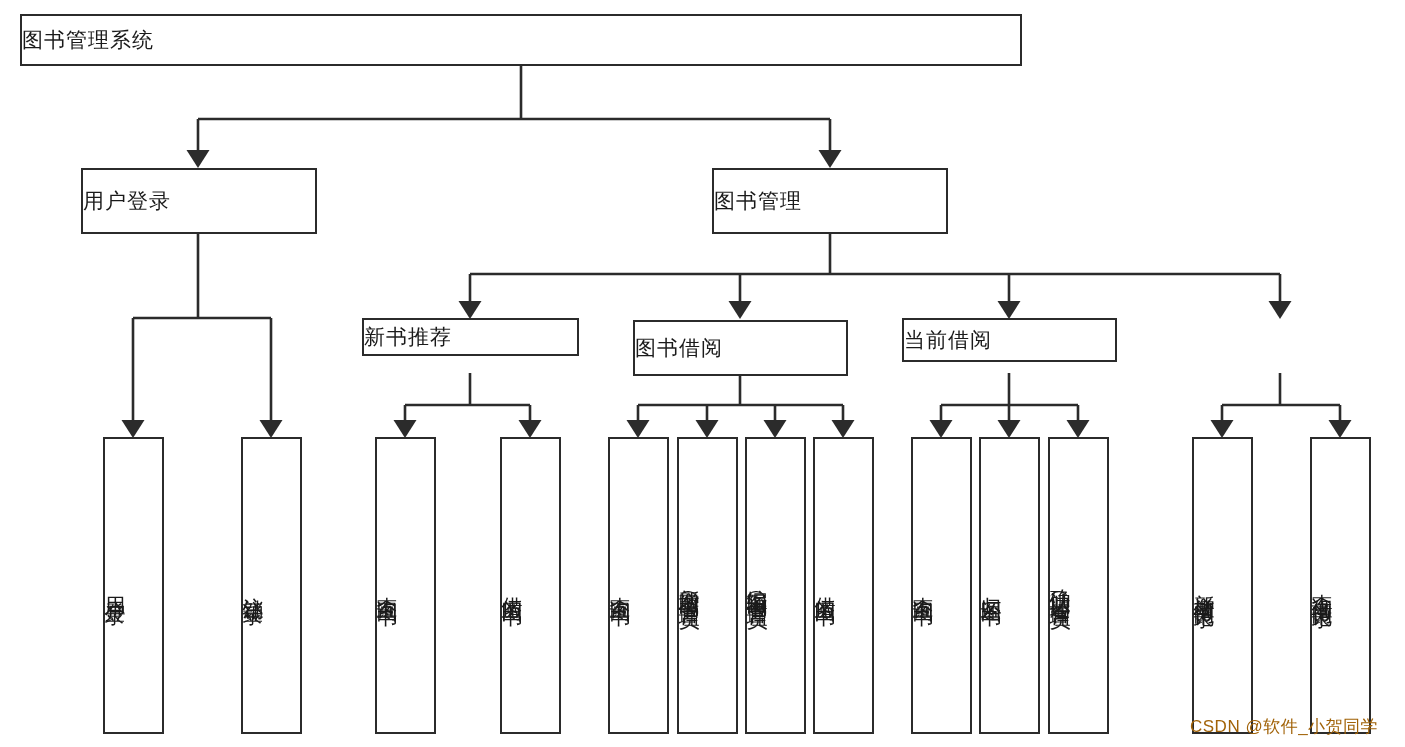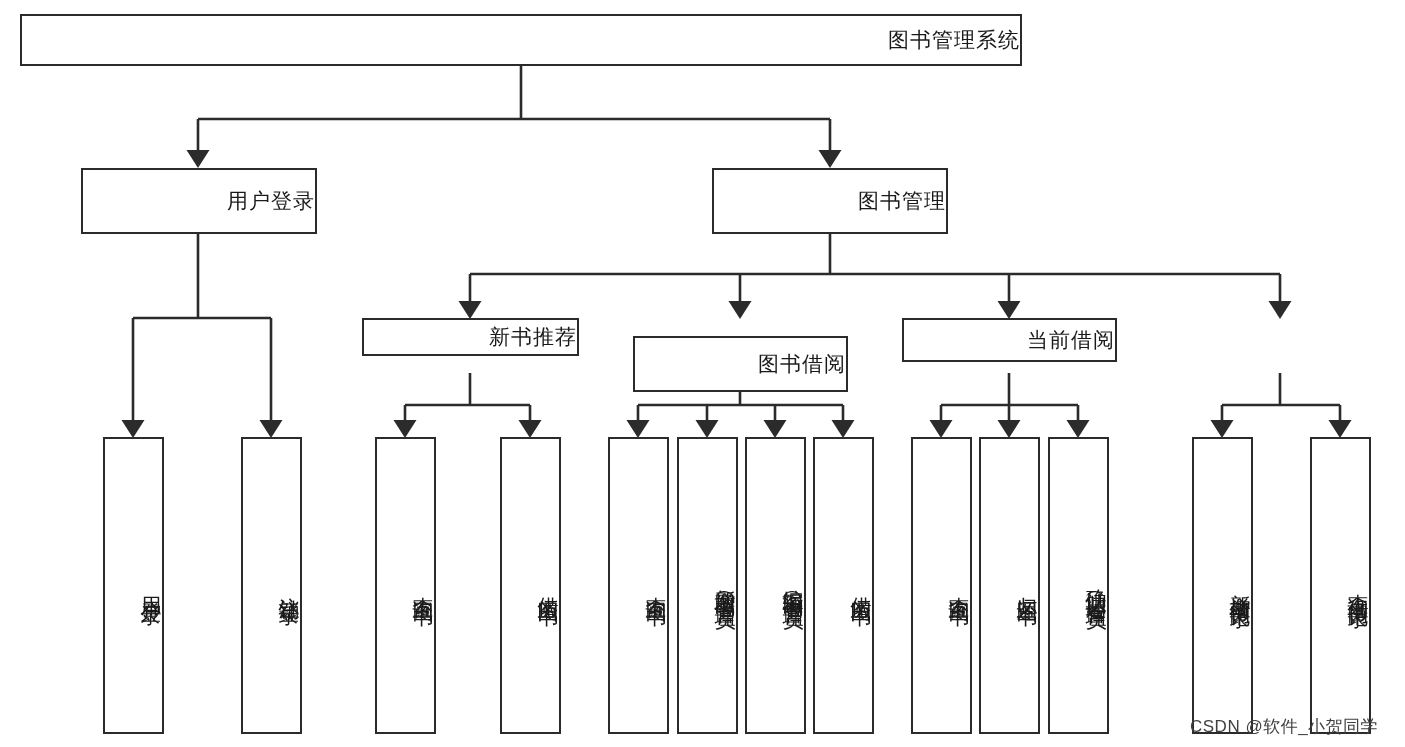--- a/index.html
+++ b/index.html
@@ -13,21 +13,21 @@
   svg#wires{position:absolute;left:0;top:0;width:1405px;height:747px;}
 
   .node{
     position:absolute;
     box-sizing:border-box;
     border:2px solid #2b2b2b;
     background:#ffffff;
     color:#1a1a1a;
     display:flex;
     align-items:center;
-    justify-content:flex-end;
+    justify-content:flex-start;
     text-align:center;
   }
   .node.h{
     font-size:21px;
     letter-spacing:1px;
     line-height:1.2;
   }
   .node.root{font-size:21px;}
   .node.v{
     font-size:21px;
@@ -35,21 +35,21 @@
   }
   .node.v .vtext{
     writing-mode:vertical-rl;
     text-orientation:upright;
     white-space:nowrap;
     line-height:1;
     letter-spacing:3px;
   }
   .watermark{
     position:absolute;
-    color:#404040;
+    color:#a16207;
     font-size:17px;
     letter-spacing:0.5px;
     white-space:nowrap;
     pointer-events:none;
   }
 </style>
 </head>
 <body>
 
 <div id="diagram">
@@ -112,21 +112,21 @@
   <div class="node h" style="left:81px;top:168px;width:236px;height:66px;">
     <span>用户登录</span>
   </div>
   <div class="node h" style="left:712px;top:168px;width:236px;height:66px;">
     <span>图书管理</span>
   </div>
 
   <div class="node h" style="left:362px;top:318px;width:217px;height:38px;">
     <span>新书推荐</span>
   </div>
-  <div class="node h" style="left:633px;top:336px;width:215px;height:56px;">
+  <div class="node h" style="left:633px;top:320px;width:215px;height:56px;">
     <span>图书借阅</span>
   </div>
   <div class="node h" style="left:902px;top:318px;width:215px;height:44px;">
     <span>当前借阅</span>
   </div>
 
   <div class="node v" style="left:103px;top:437px;width:61px;height:297px;">
     <span class="vtext">用户登录</span>
   </div>
   <div class="node v" style="left:241px;top:437px;width:61px;height:297px;">

